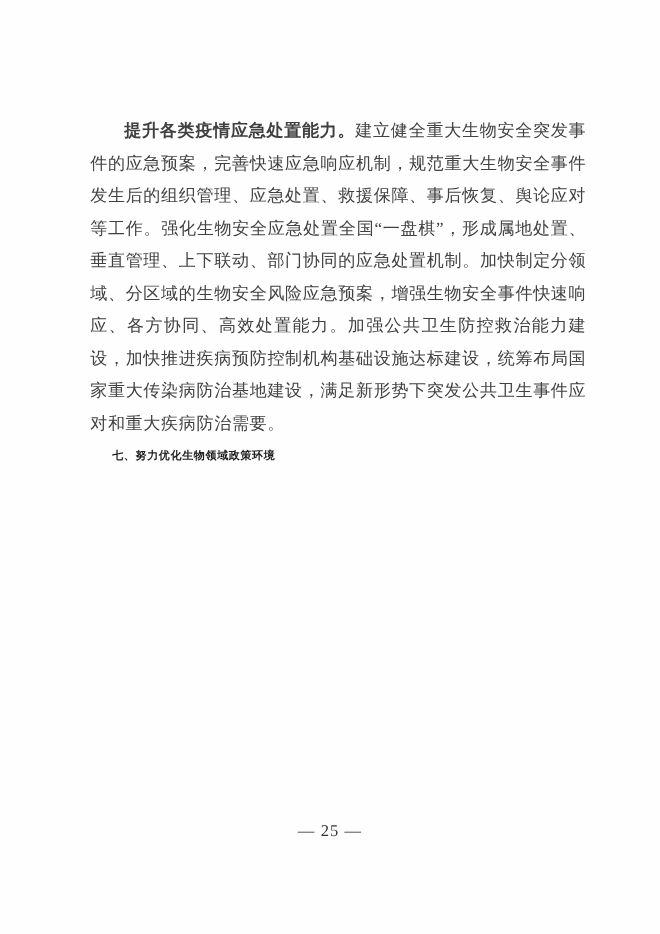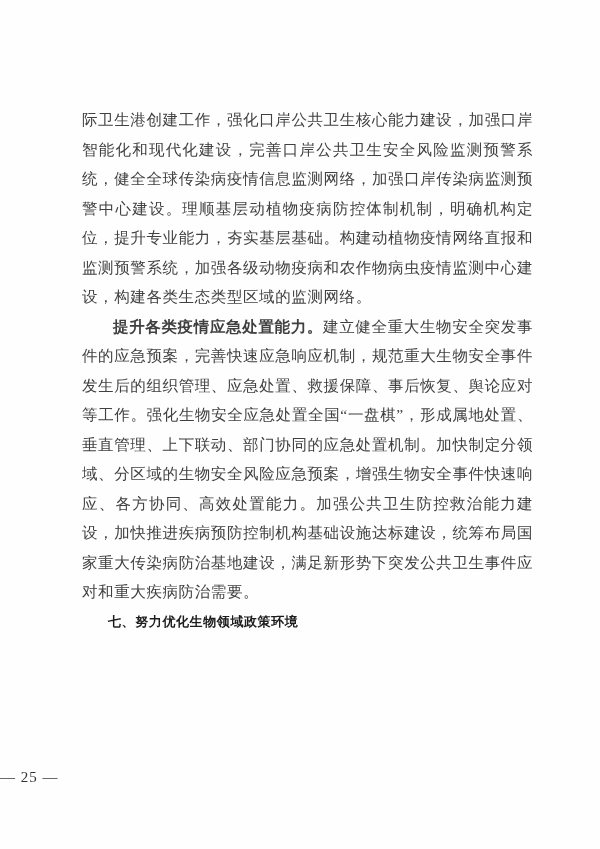--- a/index.html
+++ b/index.html
@@ -37,43 +37,43 @@
   .lead {
     font-family: Liberation Sans, sans-serif;
     font-weight: bold;
     color: #404040;
   }
   .heading {
     margin: 0;
     padding: 0;
     font-family: "Liberation Sans", "DejaVu Sans", sans-serif;
     font-weight: bold;
-    font-size: 13px;
+    font-size: 10px;
     line-height: 29.5px;
     color: #1d1d1d;
     text-indent: 2em;
     text-align: left;
   }
   .footer {
     position: absolute;
-    top: 768px;
+    top: 747px;
     left: 0;
     width: 600px;
+    text-align: center;
   }
   .page-number {
     font-size: 15px;
     color: #333333;
     letter-spacing: 1px;
   }
 </style>
 </head>
 <body>
 
 <div class="page">
   <div class="text-block">
-    <p class="para">际卫生港创建工作，强化口岸公共卫生核心能力建设，加强口岸智能化和现代化建设，完善口岸公共卫生安全风险监测预警系统，健全全球传染病疫情信息监测网络，加强口岸传染病监测预警中心建设。理顺基层动植物疫病防控体制机制，明确机构定位，提升专业能力，夯实基层基础。构建动植物疫情网络直报和监测预警系统，加强各级动物疫病和农作物病虫疫情监测中心建设，构建各类生态类型区域的监测网络。</p>
     <p class="para indent"><span class="lead">提升各类疫情应急处置能力。</span><span>建立健全重大生物安全突发事件的应急预案，完善快速应急响应机制，规范重大生物安全事件发生后的组织管理、应急处置、救援保障、事后恢复、舆论应对等工作。强化生物安全应急处置全国“一盘棋”，形成属地处置、垂直管理、上下联动、部门协同的应急处置机制。加快制定分领域、分区域的生物安全风险应急预案，增强生物安全事件快速响应、各方协同、高效处置能力。加强公共卫生防控救治能力建设，加快推进疾病预防控制机构基础设施达标建设，统筹布局国家重大传染病防治基地建设，满足新形势下突发公共卫生事件应对和重大疾病防治需要。</span></p>
     <h2 class="heading">七、努力优化生物领域政策环境</h2>
   </div>
   <div class="footer">
     <span class="page-number">— 25 —</span>
   </div>
 </div>
 
 </body></html>

